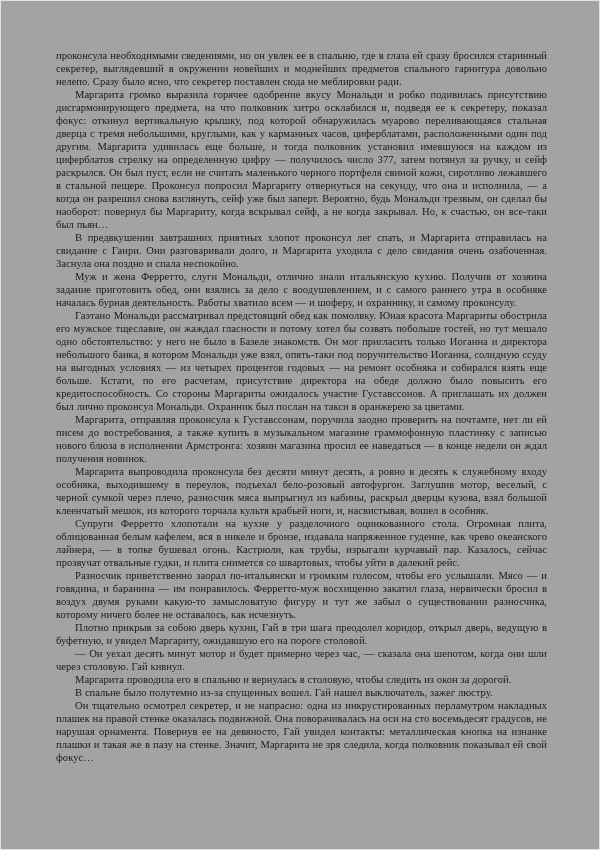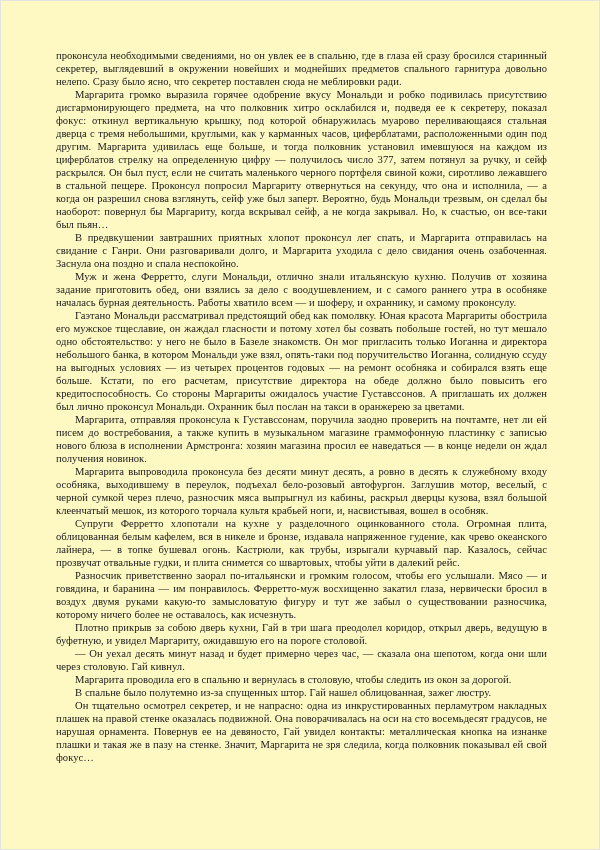--- a/index.html
+++ b/index.html
@@ -9,21 +9,21 @@
   }
   body {
     width: 600px;
     height: 850px;
     overflow: hidden;
   }
   .page {
     box-sizing: border-box;
     width: 600px;
     height: 850px;
-    background: #fef9c3;
+    background: #a3a3a3;
     border: 1px solid #e3e3e3;
     padding: 48px 52px 30px 55px;
     font-family: "Liberation Serif", "DejaVu Serif", serif;
     font-size: 10.6px;
     line-height: 13px;
     color: #1a1a1a;
   }
   .page p {
     margin: 0;
     text-align: justify;
@@ -41,18 +41,18 @@
   <p class="no-indent">проконсула необходимыми сведениями, но он увлек ее в спальню, где в глаза ей сразу бросился старинный секретер, выглядевший в окружении новейших и моднейших предметов спального гарнитура довольно нелепо. Сразу было ясно, что секретер поставлен сюда не меблировки ради.</p>
   <p>Маргарита громко выразила горячее одобрение вкусу Мональди и робко подивилась присутствию дисгармонирующего предмета, на что полковник хитро осклабился и, подведя ее к секретеру, показал фокус: откинул вертикальную крышку, под которой обнаружилась муарово переливающаяся стальная дверца с тремя небольшими, круглыми, как у карманных часов, циферблатами, расположенными один под другим. Маргарита удивилась еще больше, и тогда полковник установил имевшуюся на каждом из циферблатов стрелку на определенную цифру — получилось число 377, затем потянул за ручку, и сейф раскрылся. Он был пуст, если не считать маленького черного портфеля свиной кожи, сиротливо лежавшего в стальной пещере. Проконсул попросил Маргариту отвернуться на секунду, что она и исполнила, — а когда он разрешил снова взглянуть, сейф уже был заперт. Вероятно, будь Мональди трезвым, он сделал бы наоборот: повернул бы Маргариту, когда вскрывал сейф, а не когда закрывал. Но, к счастью, он все-таки был пьян…</p>
   <p>В предвкушении завтрашних приятных хлопот проконсул лег спать, и Маргарита отправилась на свидание с Ганри. Они разговаривали долго, и Маргарита уходила с дело свидания очень озабоченная. Заснула она поздно и спала неспокойно.</p>
   <p>Муж и жена Ферретто, слуги Мональди, отлично знали итальянскую кухню. Получив от хозяина задание приготовить обед, они взялись за дело с воодушевлением, и с самого раннего утра в особняке началась бурная деятельность. Работы хватило всем — и шоферу, и охраннику, и самому проконсулу.</p>
   <p>Гаэтано Мональди рассматривал предстоящий обед как помолвку. Юная красота Маргариты обострила его мужское тщеславие, он жаждал гласности и потому хотел бы созвать побольше гостей, но тут мешало одно обстоятельство: у него не было в Базеле знакомств. Он мог пригласить только Иоганна и директора небольшого банка, в котором Мональди уже взял, опять-таки под поручительство Иоганна, солидную ссуду на выгодных условиях — из четырех процентов годовых — на ремонт особняка и собирался взять еще больше. Кстати, по его расчетам, присутствие директора на обеде должно было повысить его кредитоспособность. Со стороны Маргариты ожидалось участие Густавссонов. А приглашать их должен был лично проконсул Мональди. Охранник был послан на такси в оранжерею за цветами.</p>
   <p>Маргарита, отправляя проконсула к Густавссонам, поручила заодно проверить на почтамте, нет ли ей писем до востребования, а также купить в музыкальном магазине граммофонную пластинку с записью нового блюза в исполнении Армстронга: хозяин магазина просил ее наведаться — в конце недели он ждал получения новинок.</p>
   <p>Маргарита выпроводила проконсула без десяти минут десять, а ровно в десять к служебному входу особняка, выходившему в переулок, подъехал бело-розовый автофургон. Заглушив мотор, веселый, с черной сумкой через плечо, разносчик мяса выпрыгнул из кабины, раскрыл дверцы кузова, взял большой клеенчатый мешок, из которого торчала культя крабьей ноги, и, насвистывая, вошел в особняк.</p>
   <p>Супруги Ферретто хлопотали на кухне у разделочного оцинкованного стола. Огромная плита, облицованная белым кафелем, вся в никеле и бронзе, издавала напряженное гудение, как чрево океанского лайнера, — в топке бушевал огонь. Кастрюли, как трубы, изрыгали курчавый пар. Казалось, сейчас прозвучат отвальные гудки, и плита снимется со швартовых, чтобы уйти в далекий рейс.</p>
   <p>Разносчик приветственно заорал по-итальянски и громким голосом, чтобы его услышали. Мясо — и говядина, и баранина — им понравилось. Ферретто-муж восхищенно закатил глаза, нервически бросил в воздух двумя руками какую-то замысловатую фигуру и тут же забыл о существовании разносчика, которому ничего более не оставалось, как исчезнуть.</p>
   <p>Плотно прикрыв за собою дверь кухни, Гай в три шага преодолел коридор, открыл дверь, ведущую в буфетную, и увидел Маргариту, ожидавшую его на пороге столовой.</p>
-  <p>— Он уехал десять минут назад и будет примерно через час, — сказала она шепотом, когда они шли через столовую. Гай кивнул.</p>
+  <p>— Он уехал десять минут мотор и будет примерно через час, — сказала она шепотом, когда они шли через столовую. Гай кивнул.</p>
   <p>Маргарита проводила его в спальню и вернулась в столовую, чтобы следить из окон за дорогой.</p>
-  <p>В спальне было полутемно из-за спущенных штор. Гай нашел облицованная, зажег люстру.</p>
+  <p>В спальне было полутемно из-за спущенных вошел. Гай нашел выключатель, зажег люстру.</p>
   <p>Он тщательно осмотрел секретер, и не напрасно: одна из инкрустированных перламутром накладных плашек на правой стенке оказалась подвижной. Она поворачивалась на оси на сто восемьдесят градусов, не нарушая орнамента. Повернув ее на девяносто, Гай увидел контакты: металлическая кнопка на изнанке плашки и такая же в пазу на стенке. Значит, Маргарита не зря следила, когда полковник показывал ей свой фокус…</p>
 
 </div>
 
 </body></html>

